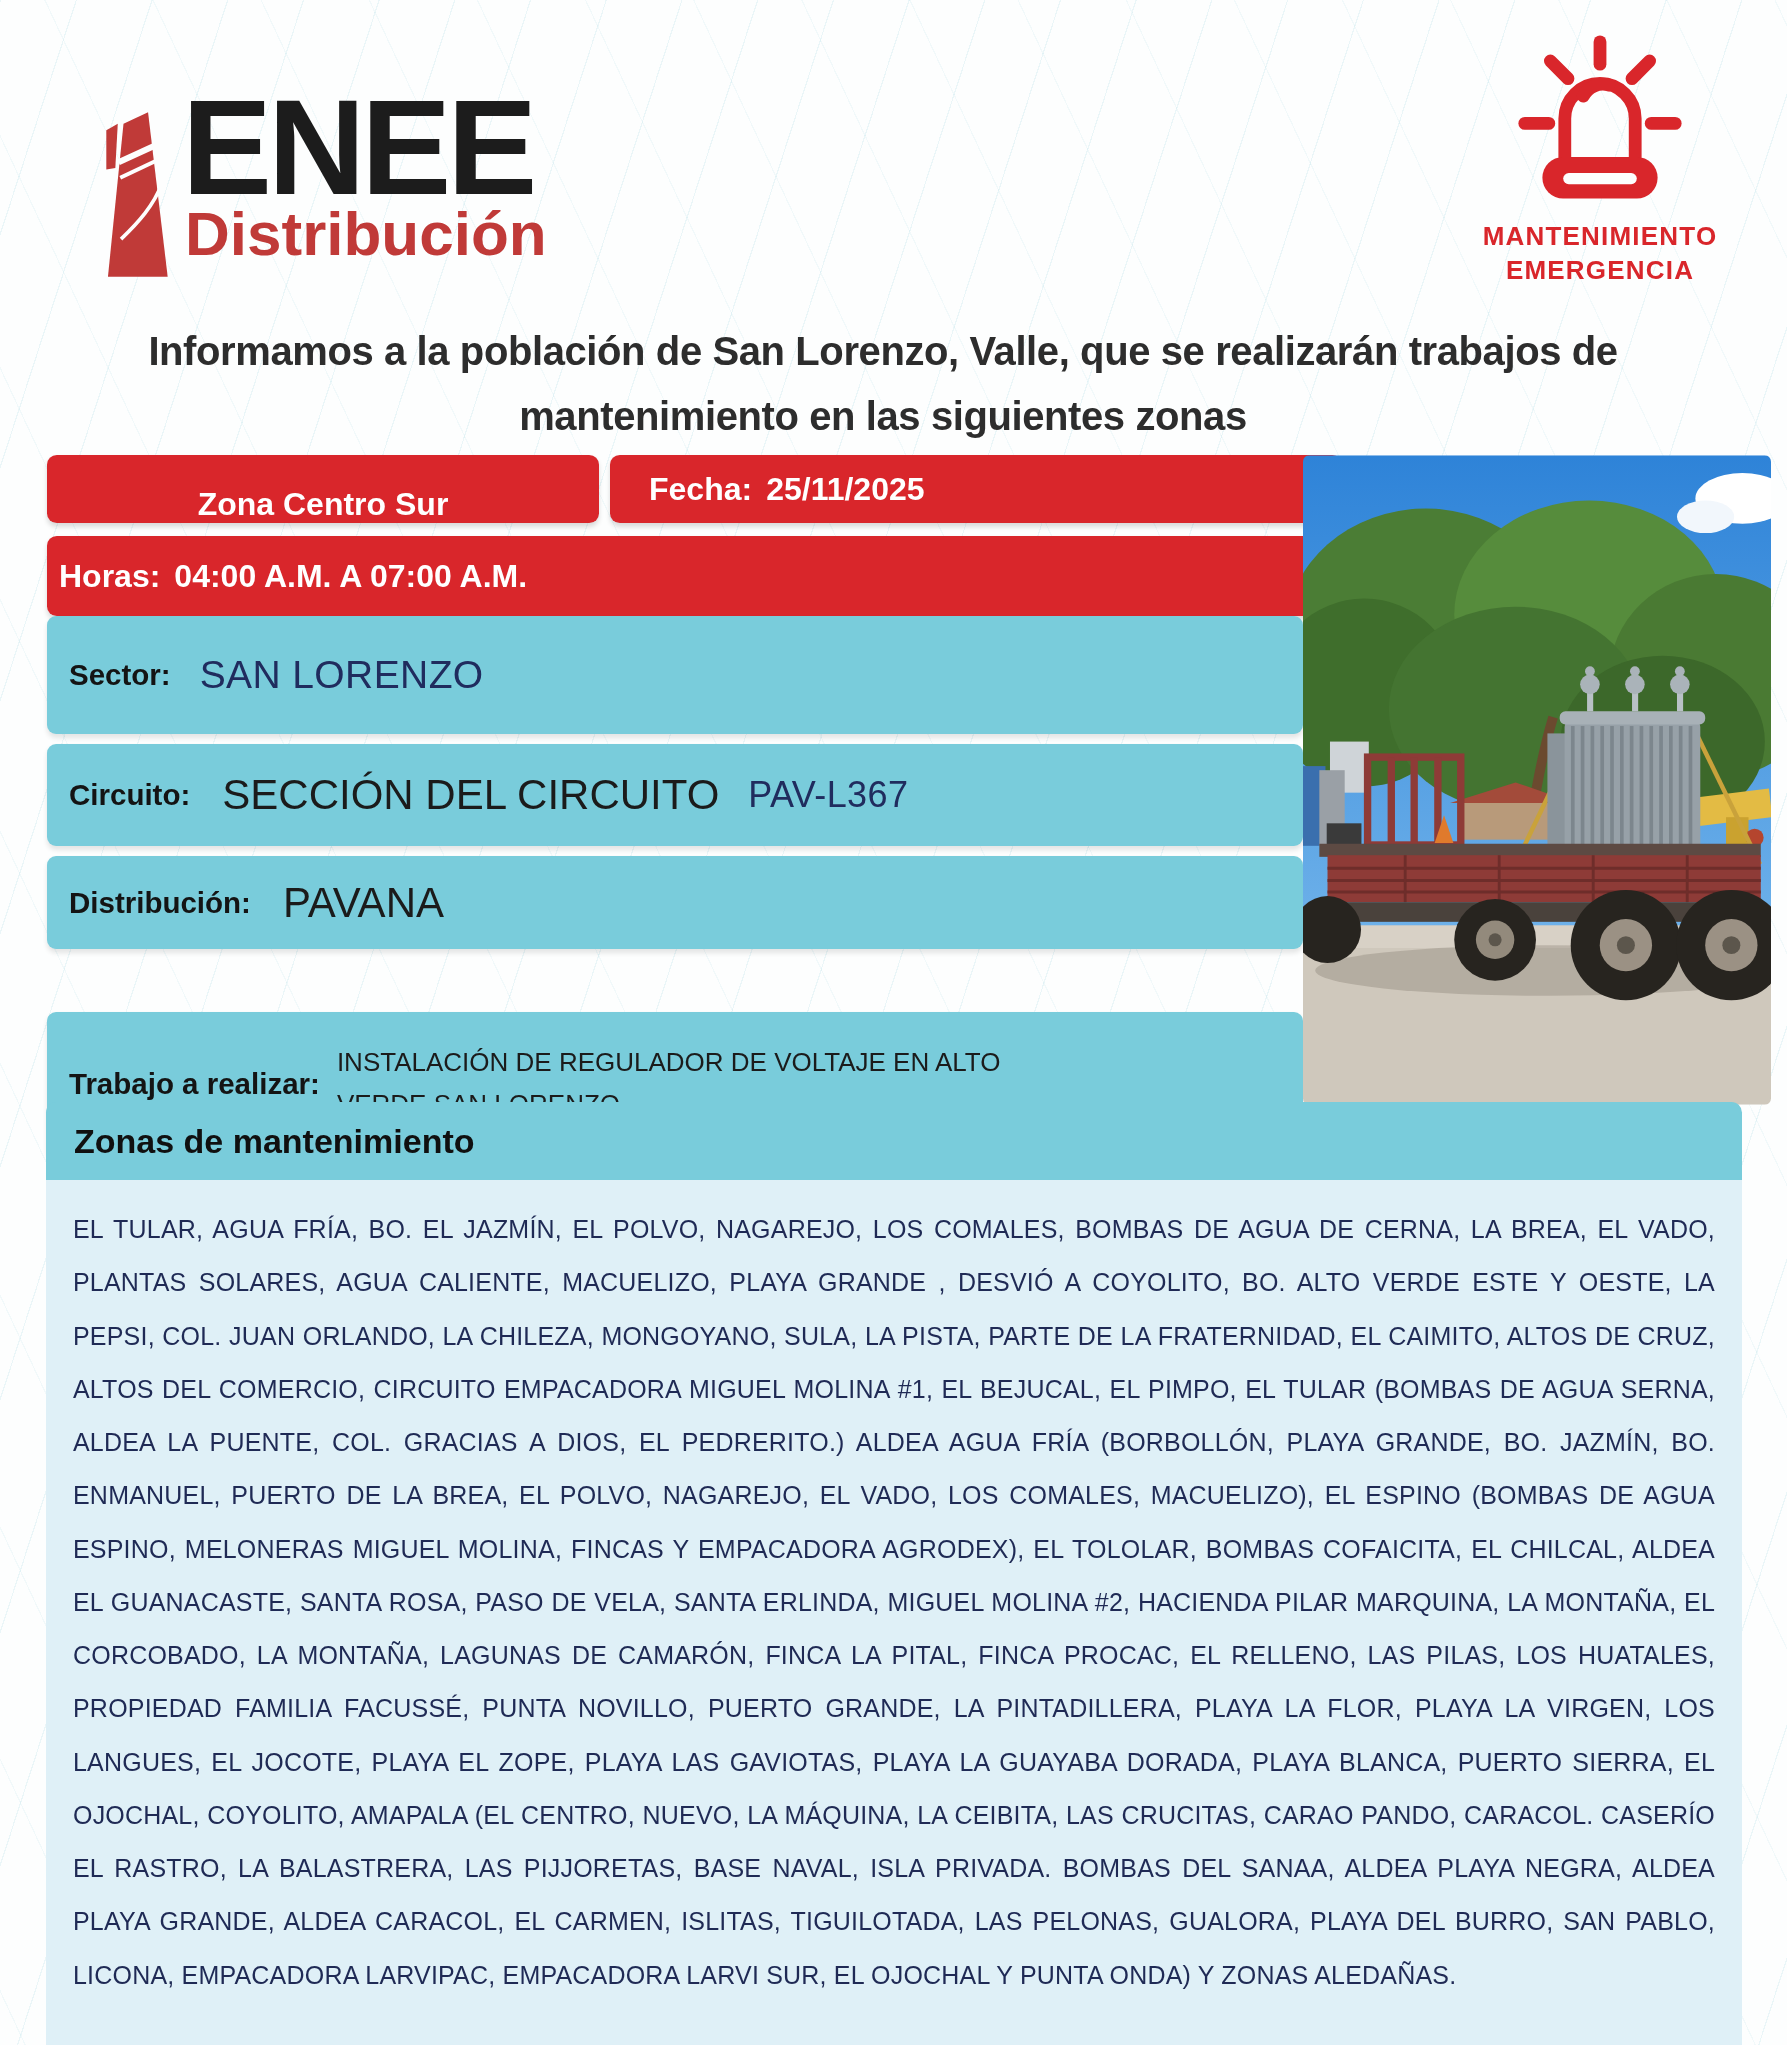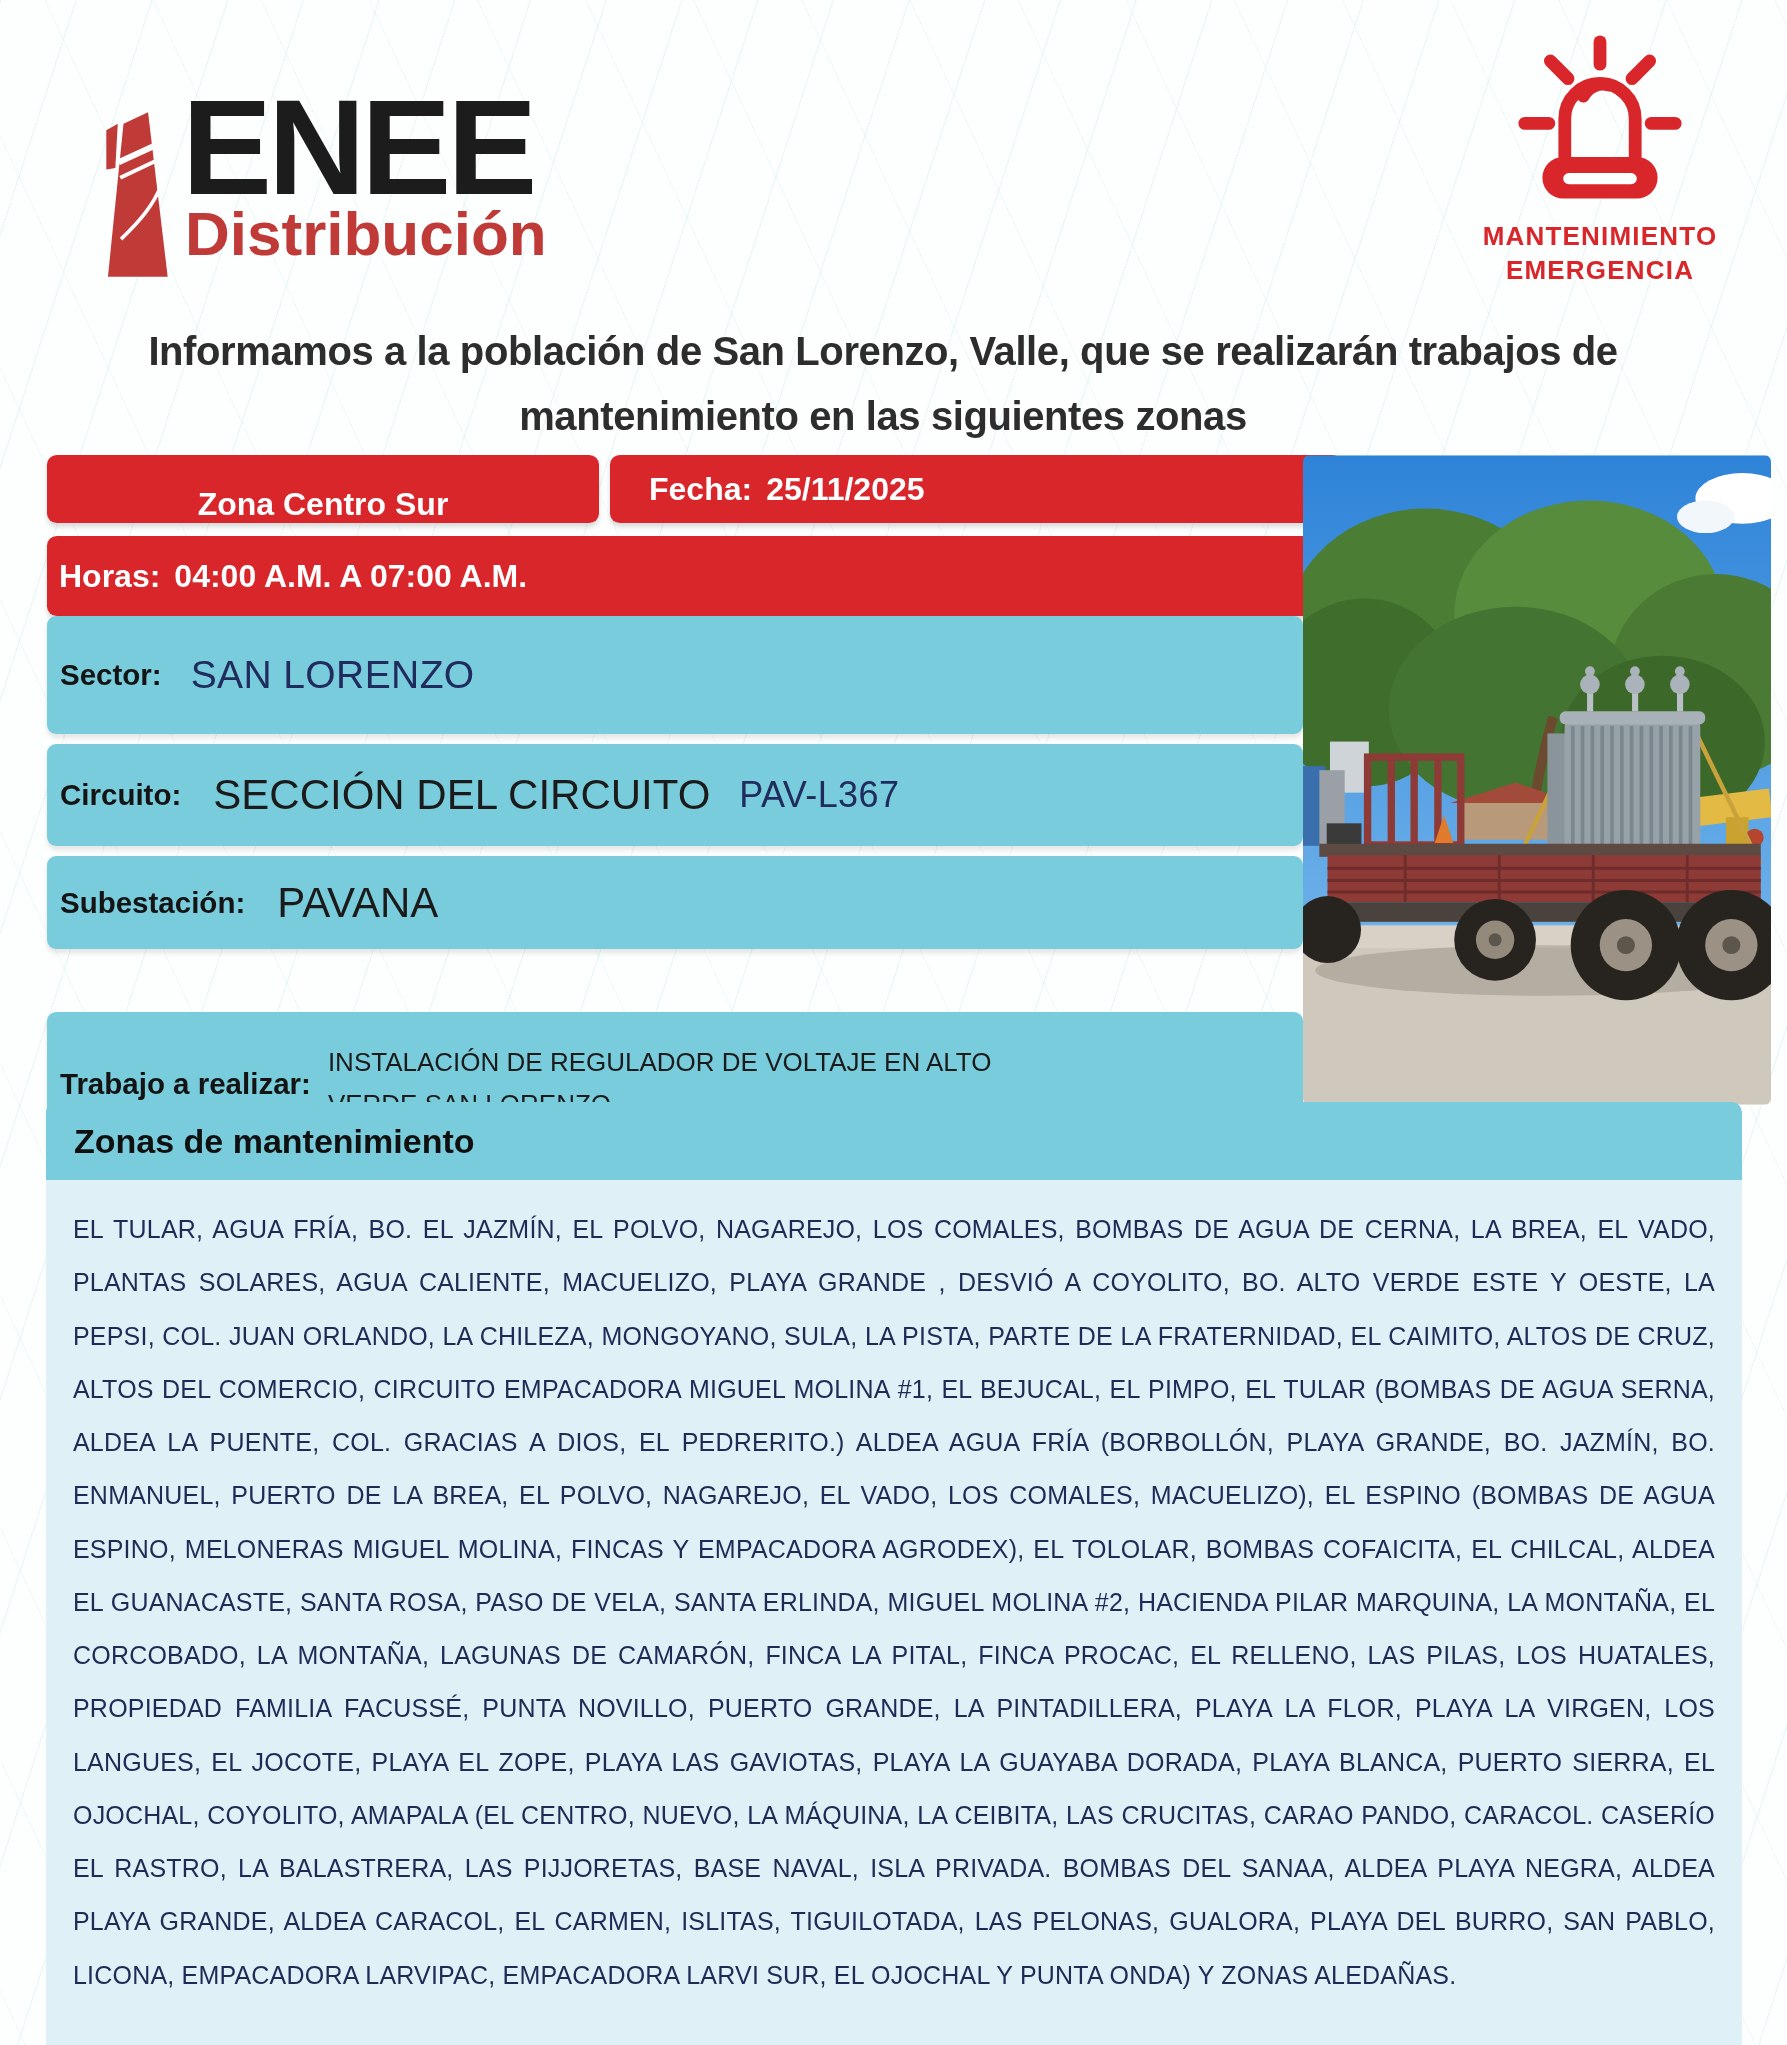--- a/index.html
+++ b/index.html
@@ -24,21 +24,21 @@
   
   .rbox{position:absolute;background:#d9262b;border-radius:9.8px;color:#fff;font-weight:700;
     display:flex;align-items:center;box-shadow:0 3.3px 5.7px rgba(0,0,0,0.14);}
   .rbox .txt{font-size:32px;letter-spacing:0;}
   #zone-box{left:47px;top:455px;width:552px;height:68px;justify-content:center;align-items:flex-end;}
   #date-box{left:610px;top:455px;width:693px;height:68px;padding-left:39px;}
   #hours-box{left:47px;top:536px;width:1256px;height:80px;padding-left:12px;text-align:right;}
   .lbl-gap{margin-right:14px;}
   
   .trow{position:absolute;left:47px;width:1256px;background:#79ccdb;border-radius:9px;
-    display:flex;align-items:center;padding-left:13px;box-sizing:border-box;box-shadow:0 3.3px 5.7px rgba(0,0,0,0.10);}
+    display:flex;align-items:center;padding-left:22px;box-sizing:border-box;box-shadow:0 3.3px 5.7px rgba(0,0,0,0.10);}
   .trow .dlabel{font-size:29.5px;font-weight:800;color:#141414;white-space:nowrap;}
   .trow .dvalue{font-size:42px;color:#1b1b1b;margin-left:32px;}
   .trow .daccent{font-size:36px;color:#202c5e;font-weight:500;margin-left:29px;letter-spacing:0.4px;}
   .trow .dvalue:empty,.trow .daccent:empty{display:none;}
   #row-sector{top:616px;height:118px;}
   #row-sector .daccent{font-size:39px;}
   #row-circuito{top:744px;height:102px;}
   #row-subestacion{top:856px;height:93px;}
   #row-trabajo{top:1012px;height:144px;}
   #row-trabajo .dvalue{font-size:26px;margin-left:17px;width:695px;line-height:1.6;}
@@ -106,21 +106,21 @@
     <span class="dlabel">Sector:</span>
 
     <span class="daccent">SAN LORENZO</span>
   </div>
   <div class="trow" id="row-circuito">
     <span class="dlabel">Circuito:</span>
     <span class="dvalue">SECCIÓN DEL CIRCUITO</span>
     <span class="daccent">PAV-L367</span>
   </div>
   <div class="trow" id="row-subestacion">
-    <span class="dlabel">Subestación:</span>
+    <span class="dlabel">Distribución:</span>
     <span class="dvalue">PAVANA</span>
 
   </div>
   <div class="trow" id="row-trabajo">
     <span class="dlabel">Trabajo a realizar:</span>
     <span class="dvalue">INSTALACIÓN DE REGULADOR DE VOLTAJE EN ALTO VERDE SAN LORENZO</span>
 
   </div>
 
   <div class="photo">

